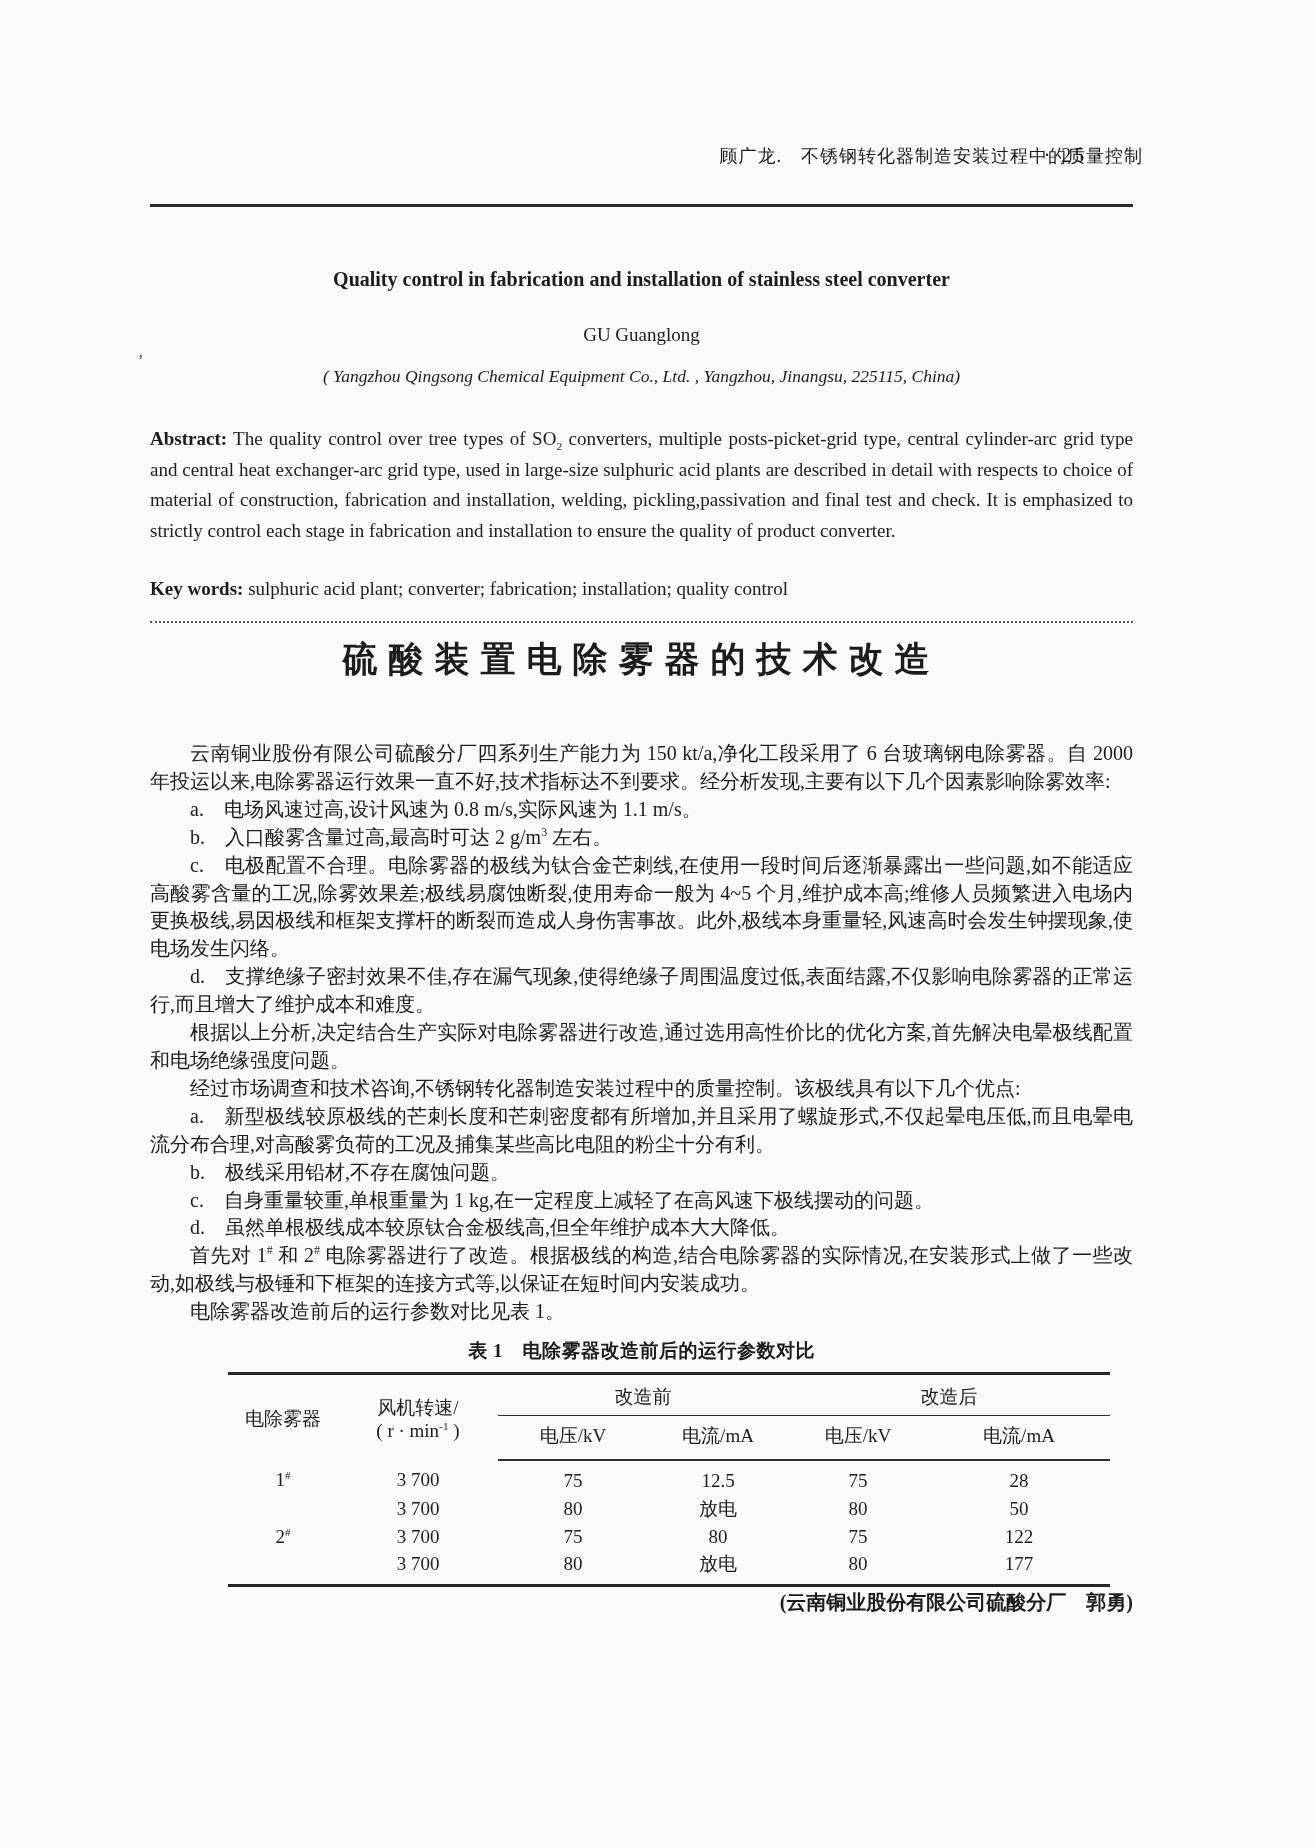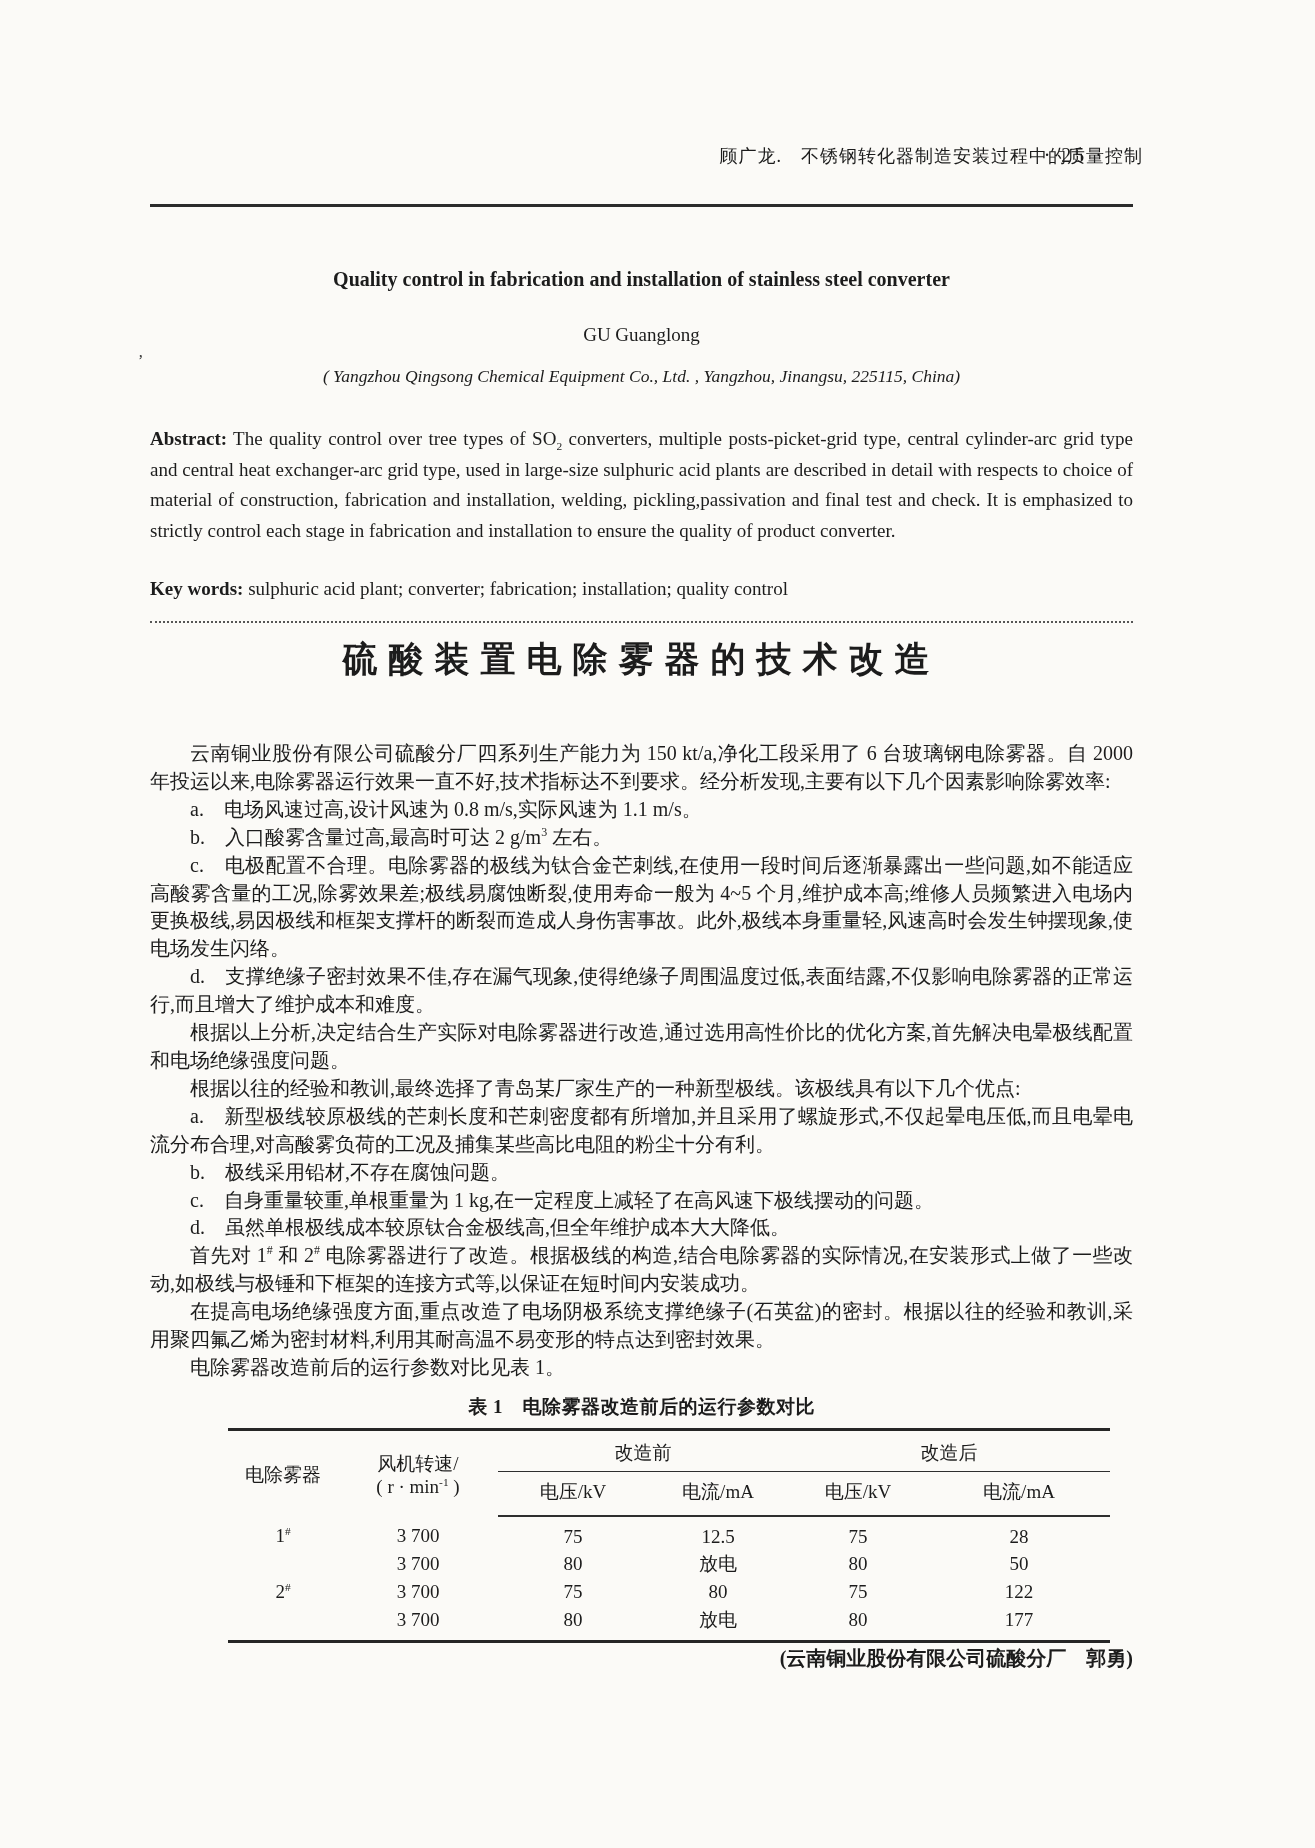--- a/index.html
+++ b/index.html
@@ -87,27 +87,26 @@
   <div class="cn-title">硫酸装置电除雾器的技术改造</div>
 
   <div class="article">
     <div>
         <p class="body-p">云南铜业股份有限公司硫酸分厂四系列生产能力为 150 kt/a,净化工段采用了 6 台玻璃钢电除雾器。自 2000 年投运以来,电除雾器运行效果一直不好,技术指标达不到要求。经分析发现,主要有以下几个因素影响除雾效率:</p>
         <p class="body-p">a.　电场风速过高,设计风速为 0.8 m/s,实际风速为 1.1 m/s。</p>
         <p class="body-p">b.　入口酸雾含量过高,最高时可达 2 g/m<sup>3</sup> 左右。</p>
         <p class="body-p">c.　电极配置不合理。电除雾器的极线为钛合金芒刺线,在使用一段时间后逐渐暴露出一些问题,如不能适应高酸雾含量的工况,除雾效果差;极线易腐蚀断裂,使用寿命一般为 4~5 个月,维护成本高;维修人员频繁进入电场内更换极线,易因极线和框架支撑杆的断裂而造成人身伤害事故。此外,极线本身重量轻,风速高时会发生钟摆现象,使电场发生闪络。</p>
         <p class="body-p">d.　支撑绝缘子密封效果不佳,存在漏气现象,使得绝缘子周围温度过低,表面结露,不仅影响电除雾器的正常运行,而且增大了维护成本和难度。</p>
         <p class="body-p">根据以上分析,决定结合生产实际对电除雾器进行改造,通过选用高性价比的优化方案,首先解决电晕极线配置和电场绝缘强度问题。</p>
-        <p class="body-p">根据以往的经验和教训,最终选择了青岛某厂家生产的一种新型极线。该极线具有以下几个优点:</p>
+        <p class="body-p">经过市场调查和技术咨询,不锈钢转化器制造安装过程中的质量控制。该极线具有以下几个优点:</p>
         <p class="body-p">a.　新型极线较原极线的芒刺长度和芒刺密度都有所增加,并且采用了螺旋形式,不仅起晕电压低,而且电晕电流分布合理,对高酸雾负荷的工况及捕集某些高比电阻的粉尘十分有利。</p>
         <p class="body-p">b.　极线采用铅材,不存在腐蚀问题。</p>
         <p class="body-p">c.　自身重量较重,单根重量为 1 kg,在一定程度上减轻了在高风速下极线摆动的问题。</p>
         <p class="body-p">d.　虽然单根极线成本较原钛合金极线高,但全年维护成本大大降低。</p>
         <p class="body-p">首先对 1<sup>#</sup> 和 2<sup>#</sup> 电除雾器进行了改造。根据极线的构造,结合电除雾器的实际情况,在安装形式上做了一些改动,如极线与极锤和下框架的连接方式等,以保证在短时间内安装成功。</p>
-        <p class="body-p">在提高电场绝缘强度方面,重点改造了电场阴极系统支撑绝缘子(石英盆)的密封。根据以往的经验和教训,采用聚四氟乙烯为密封材料,利用其耐高温不易变形的特点达到密封效果。</p>
         <p class="body-p">电除雾器改造前后的运行参数对比见表 1。</p>
       </div>
 
     <div class="tbl-caption">表 1　电除雾器改造前后的运行参数对比</div>
     <div class="tbl-wrap">
       <table>
         <colgroup>
           <col style="width:110px">
             <col style="width:160px">
           <col style="width:150px">

